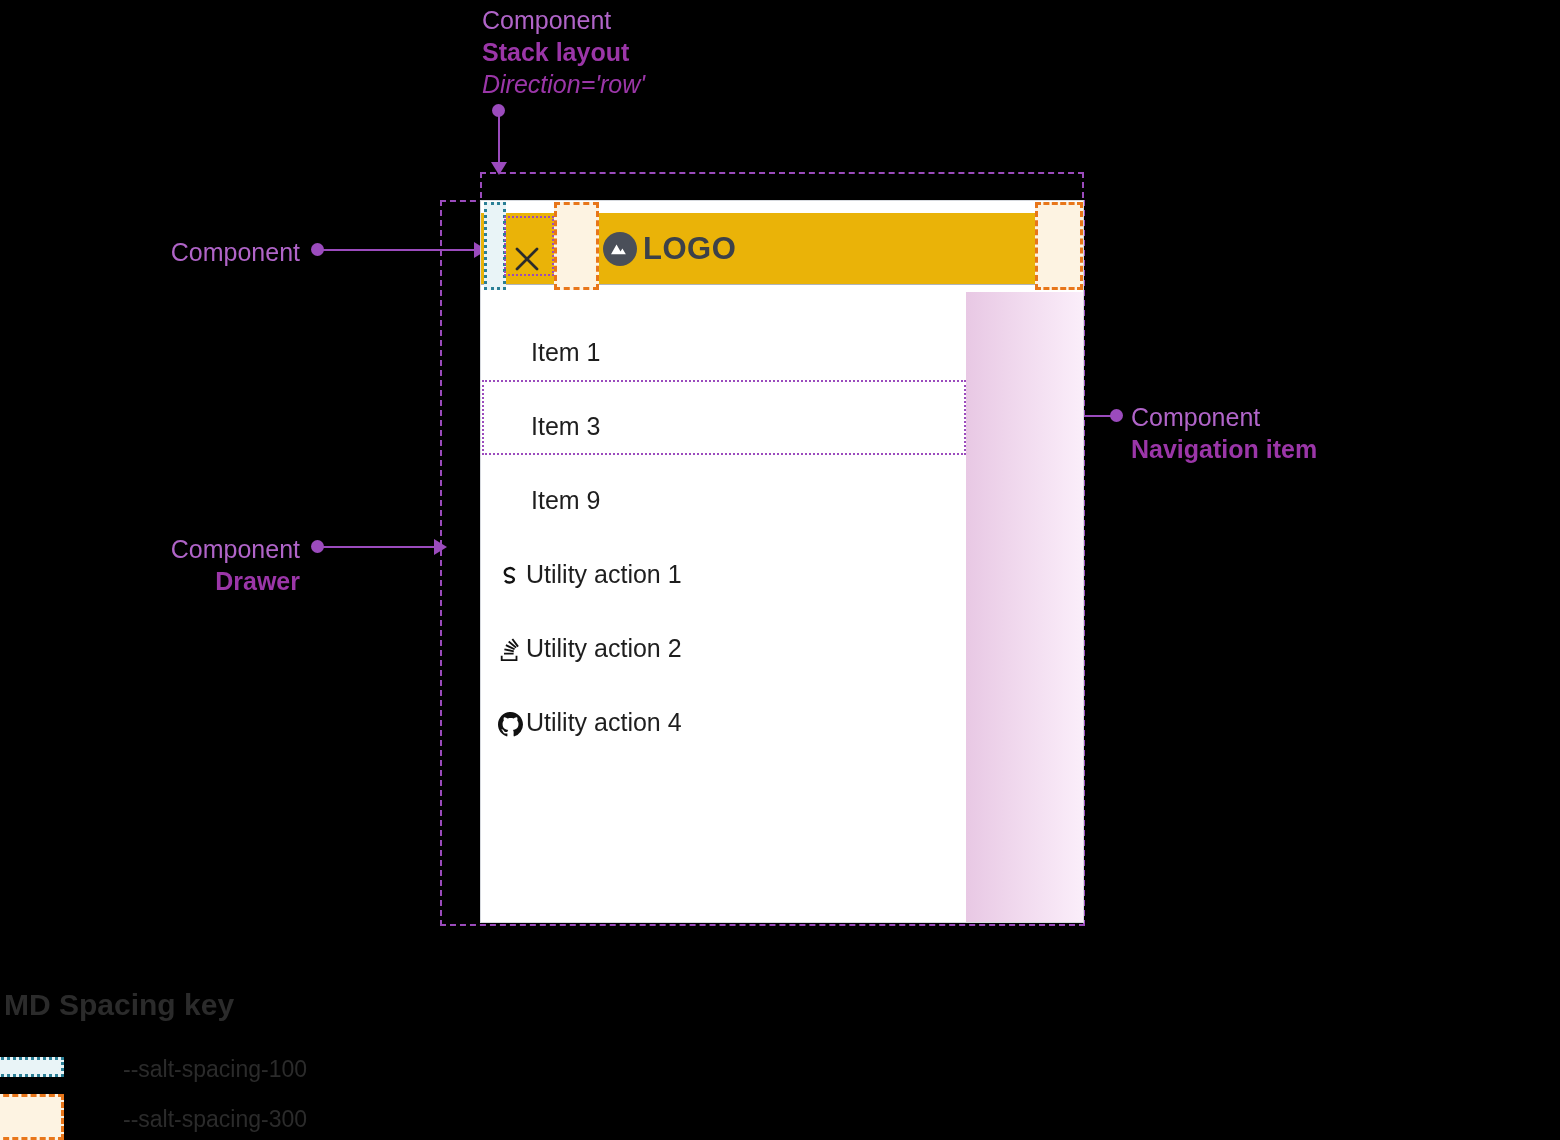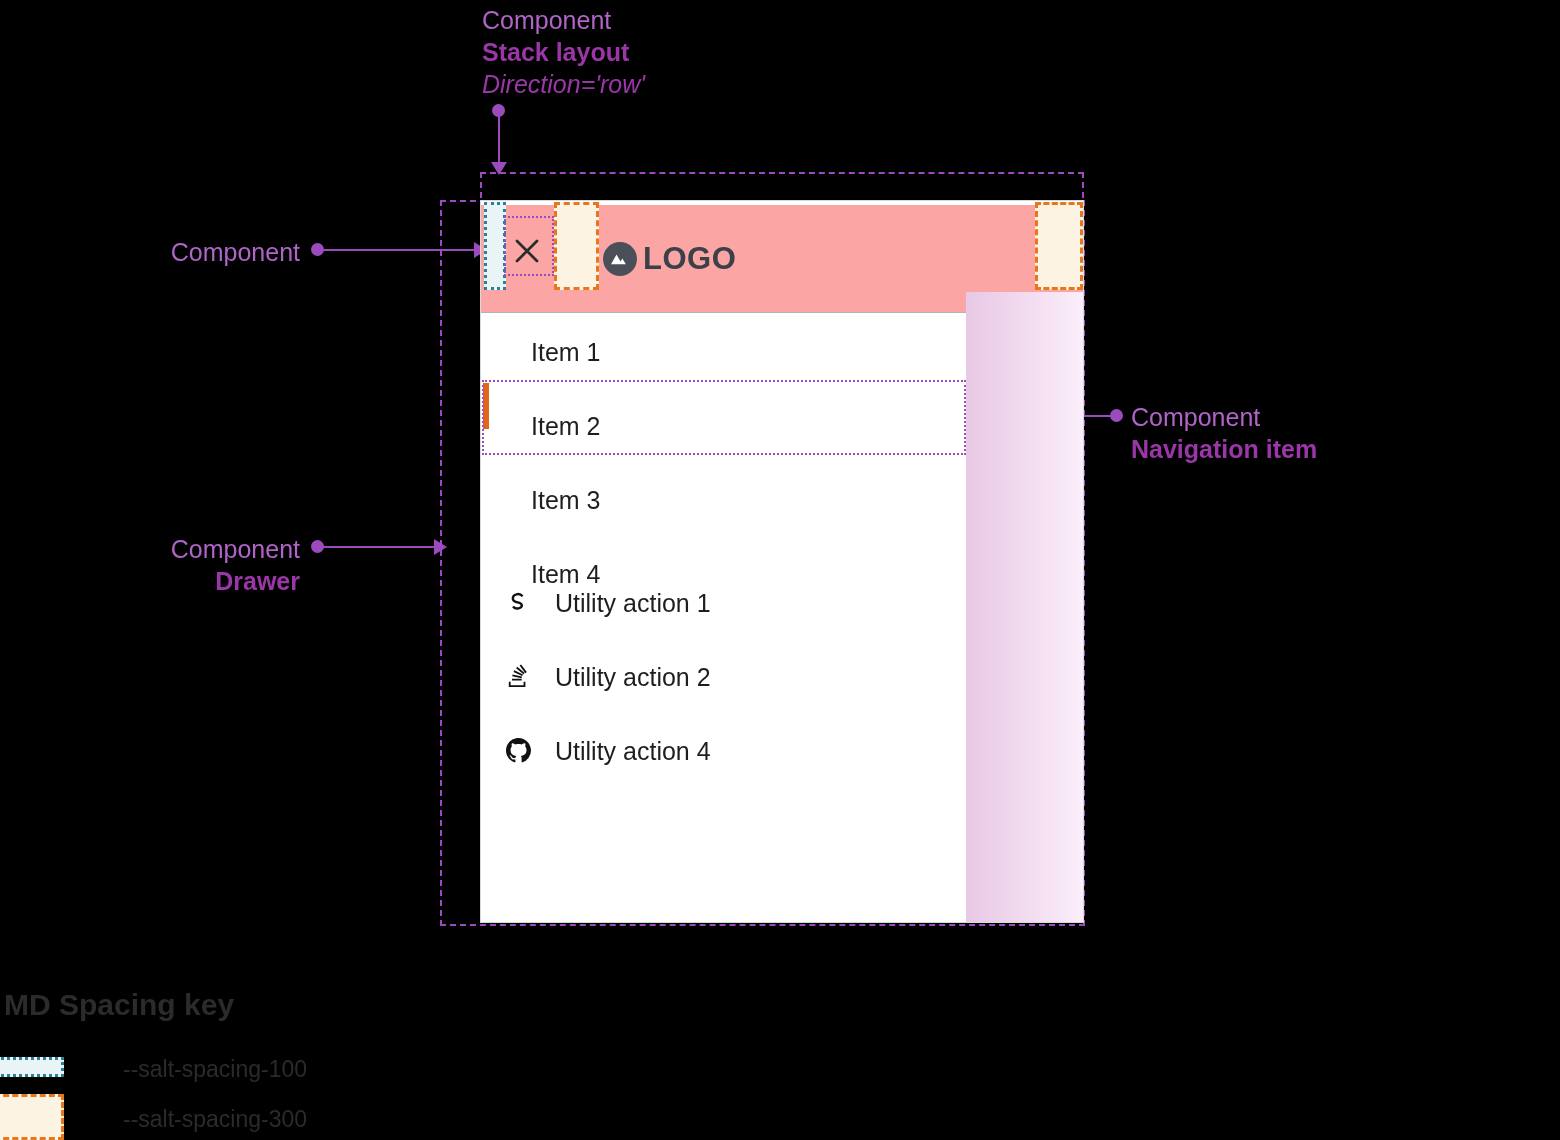--- a/index.html
+++ b/index.html
@@ -34,22 +34,22 @@
   
   .sp100{position:absolute;background:#e9f4f7;border:3px dotted #2b7f96;box-sizing:border-box;}
   .sp300{position:absolute;background:#fdf3e2;border:3px dashed #e8761a;box-sizing:border-box;}
 
   
   .drawer{
     position:absolute;left:480px;top:200px;width:604px;height:723px;
     background:#ffffff;border:1px solid #d6d9de;box-sizing:border-box;
   }
   .drawer-header{
-    position:absolute;left:0;top:4px;width:100%;height:108px;
-    background:#fca5a5;border-bottom:1px solid #b0b4ba;box-sizing:border-box;
+    position:absolute;left:0;top:12px;width:100%;height:72px;
+    background:#eab308;border-bottom:1px solid #b0b4ba;box-sizing:border-box;
     display:flex;align-items:center;
   }
   .close-btn{
     position:absolute;left:22px;top:22px;width:48px;height:48px;
     display:flex;align-items:center;justify-content:center;
     background:transparent;border:none;cursor:pointer;padding:0;
   }
   .close-btn svg{display:block;}
   .logo-wrap{position:absolute;left:122px;top:50%;transform:translateY(-50%);display:flex;align-items:center;gap:6px;}
   .logo-mark{width:34px;height:34px;border-radius:50%;background:#4a4f59;display:flex;align-items:center;justify-content:center;flex:none;}
@@ -58,22 +58,22 @@
   .nav{position:absolute;left:0;top:92px;width:100%;}
   .nav-item{
     position:relative;height:74px;display:flex;align-items:flex-end;
     padding-left:50px;box-sizing:border-box;cursor:pointer;
   }
   .nav-item .lbl{font-size:25px;color:#1e1e1e;font-weight:400;}
   .nav-item.selected::before{
     content:"";position:absolute;left:2px;top:16px;width:6px;height:46px;background:#e1661a;
   }
   .util-item{
-    position:relative;height:74px;display:flex;align-items:flex-start;gap:24px;
-    padding-left:24px;box-sizing:border-box;cursor:pointer;
+    position:relative;height:74px;display:flex;align-items:flex-end;gap:3px;
+    padding-left:16px;box-sizing:border-box;cursor:pointer;
   }
   .util-item .lbl{font-size:25px;color:#1e1e1e;font-weight:400;}
   .util-ico{width:26px;height:26px;display:flex;align-items:center;justify-content:center;flex:none;}
   .util-ico svg{display:block;}
 
   
   .pink-band{
     position:absolute;left:966px;top:292px;width:117px;height:630px;
     background:linear-gradient(to right,#e8c8e4,#fbeefa);
     pointer-events:none;
@@ -144,30 +144,27 @@
         <span class="logo-text">LOGO</span>
       </div>
     </div>
 
     <div class="nav">
 
       <div class="nav-item">
         <span class="lbl">Item 1</span>
       </div>
 
-      <div class="nav-item selected">
-        <span class="lbl">Item 2</span>
-      </div>
 
       <div class="nav-item">
         <span class="lbl">Item 3</span>
       </div>
 
       <div class="nav-item">
-        <span class="lbl">Item 4</span>
+        <span class="lbl">Item 9</span>
       </div>
 
       <div class="util-item">
         <span class="util-ico">
           <svg width="24" height="24" viewBox="0 0 24 24" aria-hidden="true">
             <path d="M16.6 6.2 C15.0 4.4 12.6 3.6 10.4 4.3 C8.0 5.0 6.6 7.0 6.9 9.0 C7.2 11.1 9.3 12.0 11.6 12.4 C14.0 12.9 15.6 13.5 15.8 15.0 C16.0 16.6 14.6 18.0 12.6 18.4 C10.4 18.9 8.3 18.1 7.0 16.5" stroke="#111" stroke-width="2.4" fill="none" stroke-linecap="butt"></path>
           </svg>
         </span>
         <span class="lbl">Utility action 1</span>
       </div>

